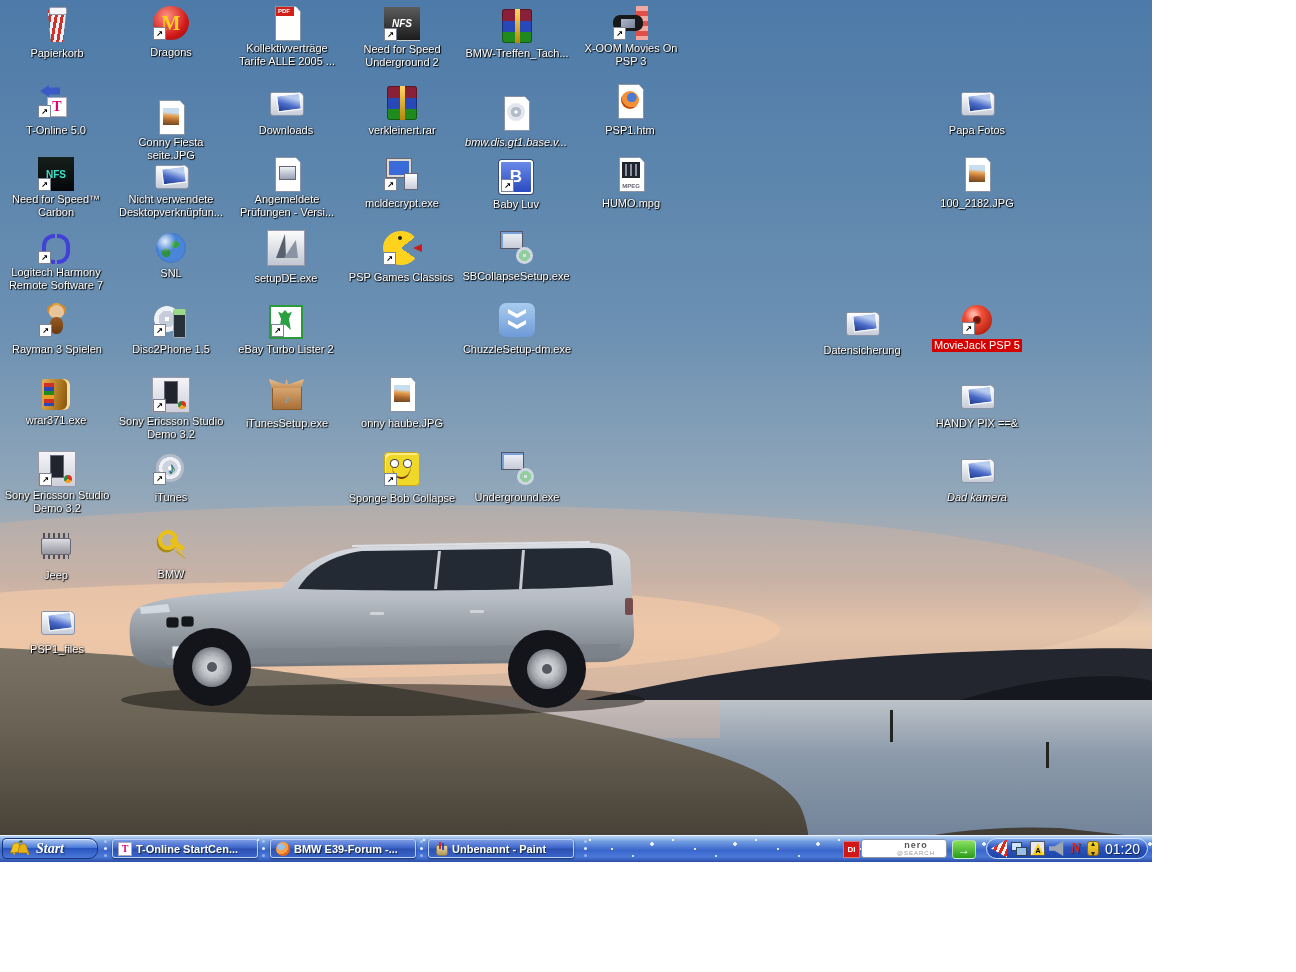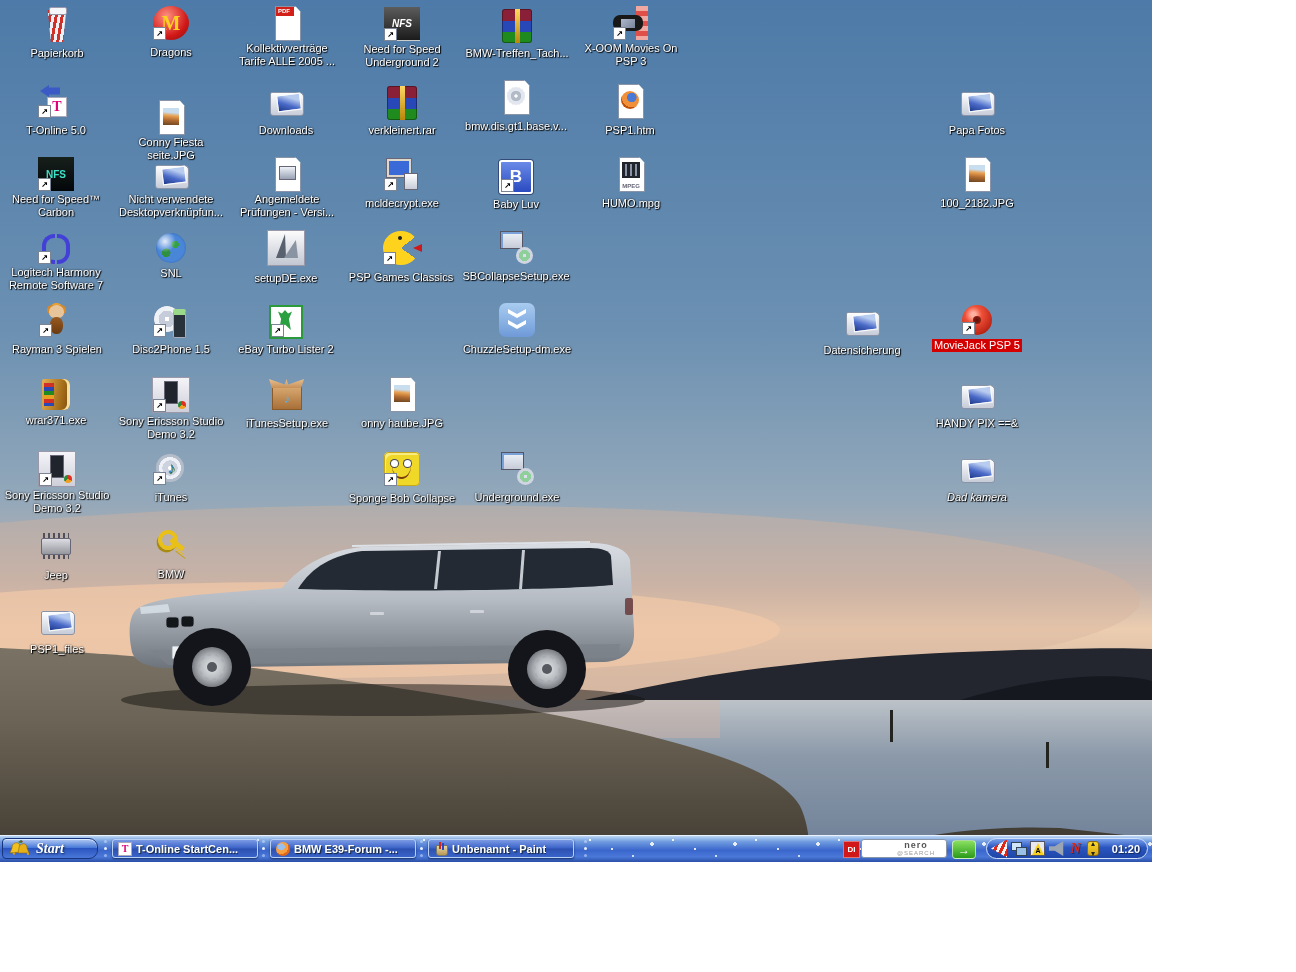--- a/index.html
+++ b/index.html
@@ -235,21 +235,21 @@
   .tr-av::after{content:"A";position:absolute;left:1px;top:1px;width:12px;height:12px;background:#f8d020;
       clip-path:polygon(50% 0,100% 100%,0 100%);font-size:7px;font-weight:bold;color:#000;
       text-align:center;line-height:15px;}
   .tr-vol{background:#9aa4b2;clip-path:polygon(0 35%,38% 35%,95% 0,95% 100%,38% 65%,0 65%);}
   .tr-nero::before{content:"N";position:absolute;inset:0;display:flex;align-items:center;justify-content:center;
       color:#e02818;font:italic bold 14px "Liberation Serif",serif;text-shadow:1px 1px 0 rgba(0,0,0,.4);}
   .tr-shield{width:12px;background:linear-gradient(180deg,#f8d828,#d8a818);border:1px solid #8a6a10;
       border-radius:3px;box-sizing:border-box;}
   .tr-shield::before{content:"\25B4";position:absolute;left:0;right:0;top:-3px;text-align:center;font-size:8px;color:#222;}
   .tr-shield::after{content:"\25BE";position:absolute;left:0;right:0;bottom:-3px;text-align:center;font-size:8px;color:#222;}
-  .clock{margin-left:auto;color:#fff;font-weight:bold;font-size:11px;text-shadow:1px 1px 1px #102858;cursor:default;}
+  .clock{margin-left:auto;color:#fff;font-weight:normal;font-size:14px;text-shadow:1px 1px 1px #102858;cursor:default;}
 </style>
 </head>
 <body>
 
 <div class="desktop">
 
   <svg class="wall" viewBox="0 0 1152 862" preserveAspectRatio="none">
     <defs>
       <linearGradient id="sky" x1="0" y1="0" x2="0" y2="1">
         <stop offset="0" stop-color="#4d7aa8"></stop>
@@ -395,21 +395,21 @@
         </div>
         <span class="lab">Downloads</span>
       </div>
       <div class="cell" style="left: 345px; top: 86px;">
         <div class="ic t-rar">
           <span class="gt"></span>
 
         </div>
         <span class="lab">verkleinert.rar</span>
       </div>
-      <div class="cell" style="left: 459px; top: 80px;">
+      <div class="cell" style="left: 459px; top: 96px; font-style: italic;">
         <div class="ic t-disc">
           <span class="gt"></span>
 
         </div>
         <span class="lab">bmw.dis.gt1.base.v...</span>
       </div>
       <div class="cell" style="left: 573px; top: 84px;">
         <div class="ic t-htm">
           <span class="gt"></span>
 

